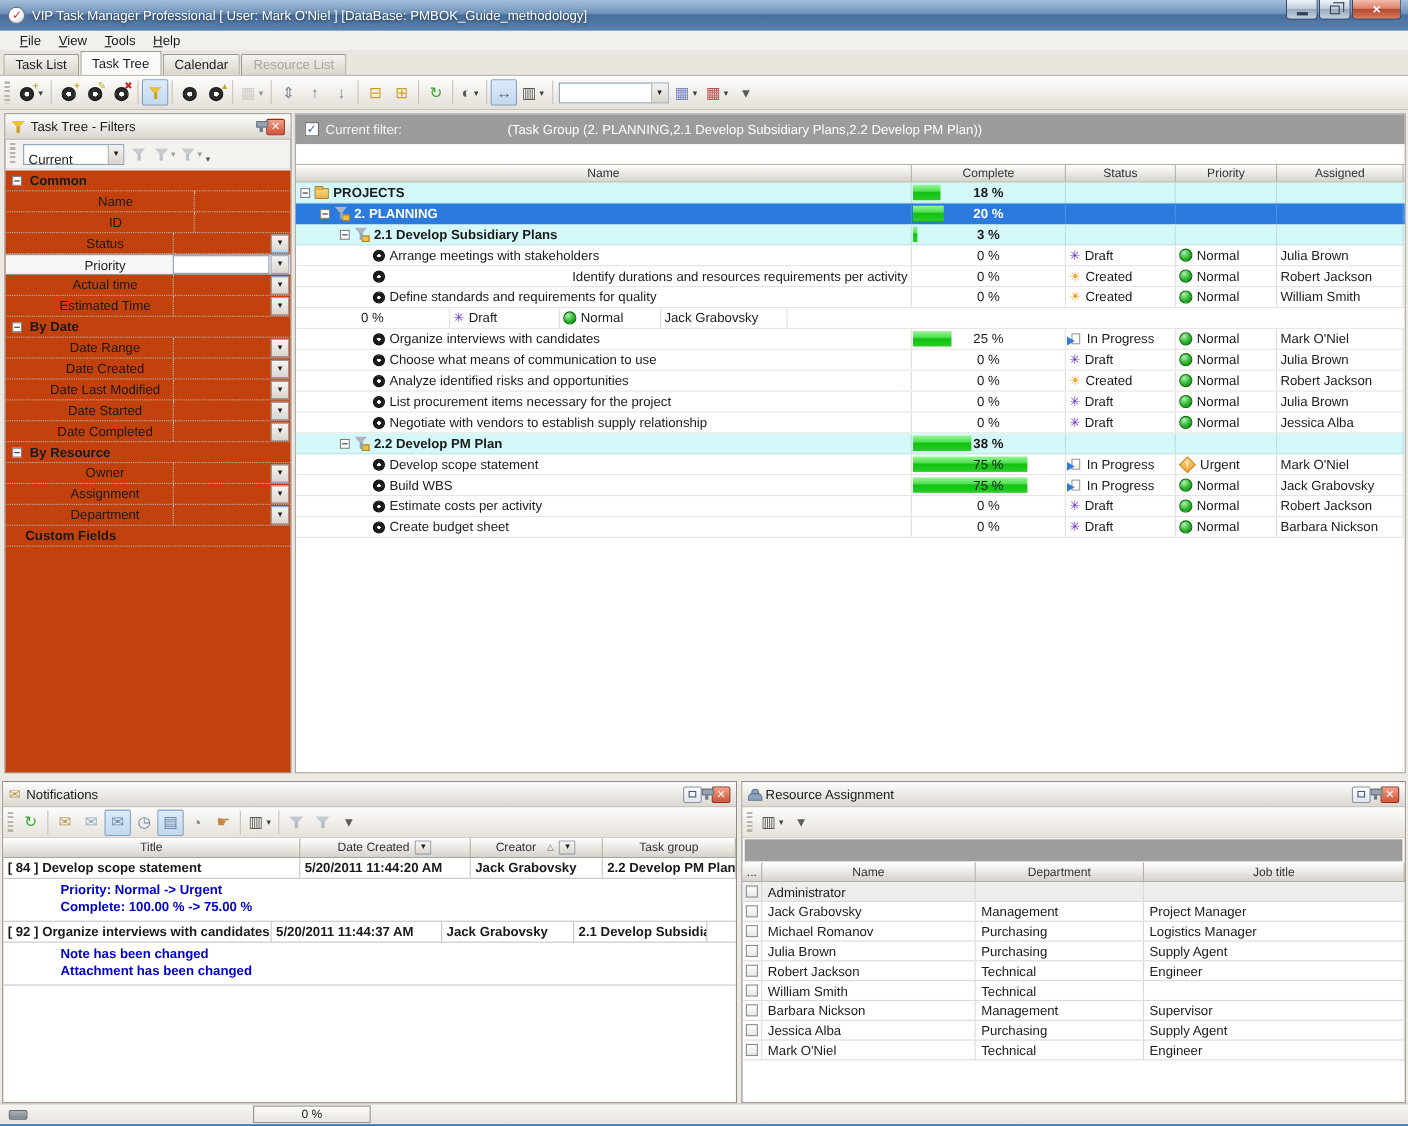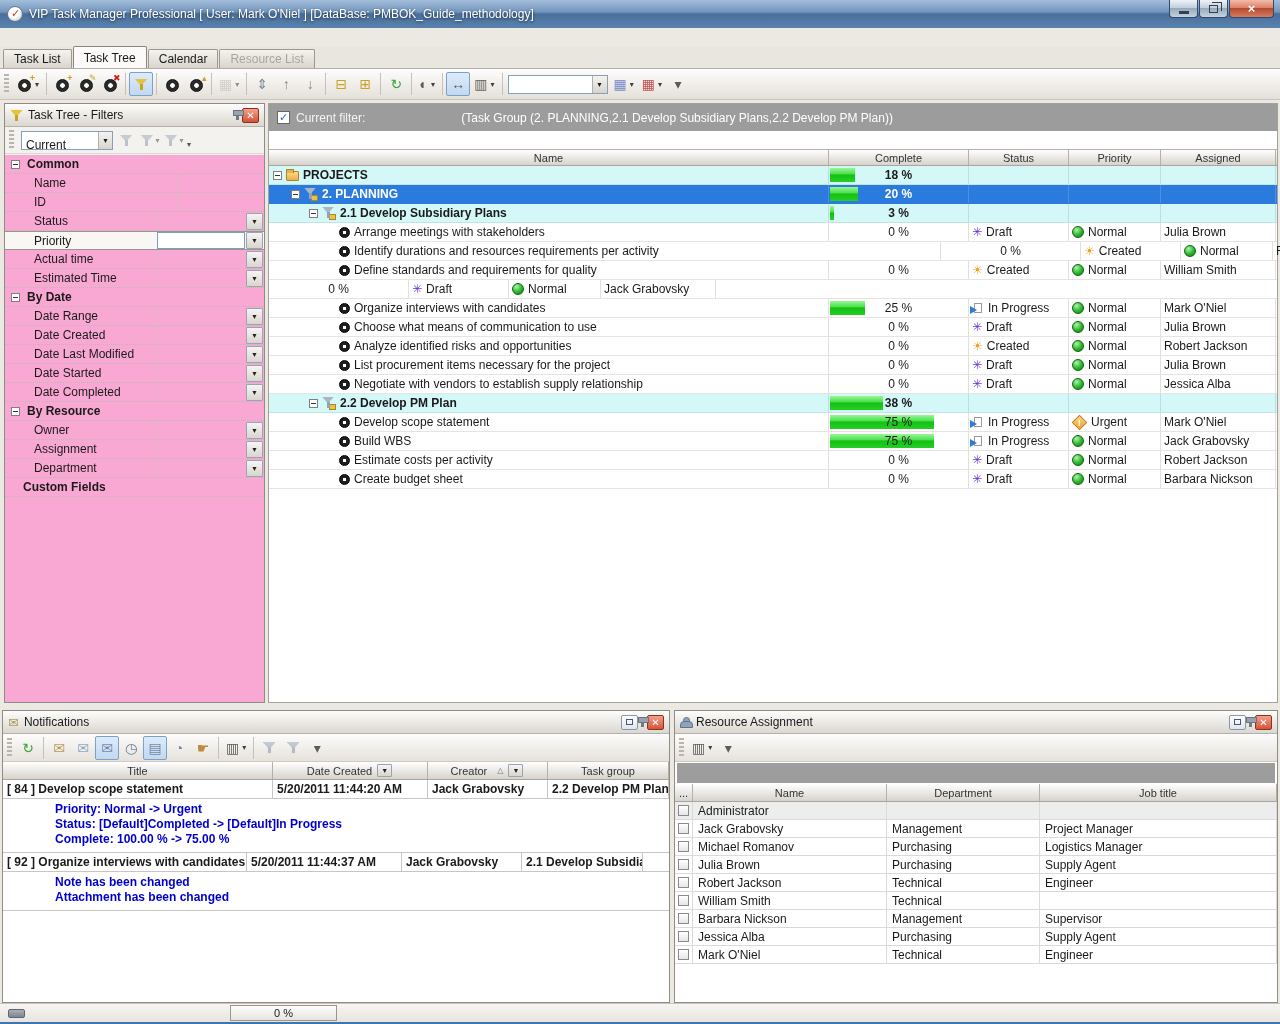--- a/index.html
+++ b/index.html
@@ -80,21 +80,21 @@
   .pb .sq { width:7px; height:6px; border:1px solid #44597a; }
   .pin { position:relative; width:3px; height:9px; background:#707a86; }
   .pin::before { content:""; position:absolute; top:-1px; left:-3px; width:9px; height:4px; background:#99a2ae; border:1px solid #6b7380; }
   .fp-toolbar { height:27px; display:flex; align-items:center; padding:0 2px; gap:3px; border-bottom:1px solid #ddd9d2; }
   .fp-combo { width:92px; height:19px; border:1px solid #86a0b8; background:#fff; display:flex; }
   .fp-combo .cb-val { flex:1; padding:6px 4px; }
   .fp-combo .cb-btn { width:14px; background:linear-gradient(#f5f3f0,#d8d4cd); border-left:1px solid #b3afa8;
     display:flex; align-items:center; justify-content:center; font-size:7px; }
   .fp-btn { height:22px; min-width:20px; display:flex; align-items:center; justify-content:center; gap:2px; opacity:.5; }
   .fp-btn .dd { font-size:8px; color:#3f3f3f; }
-  .filter-list { position:absolute; top:51px; left:0; right:0; bottom:0; background:#f9a8d4; overflow:hidden; }
+  .filter-list { position:absolute; top:51px; left:0; right:0; bottom:0; background:#c2410c; overflow:hidden;text-align:center; }
   .f-row { display:flex; height:19px; align-items:center; border-bottom:1px dotted #bcb8b2; position:relative; }
   .f-row .exp { margin-left:6px; }
   .f-glabel { font-weight:bold; padding-left:7px; }
   .f-label { padding-left:29px; flex:1; white-space:nowrap; overflow:hidden; }
   .f-val { width:88px; height:100%; border-left:1px dotted #c6c2bc; flex:none; }
   .f-dd { width:17px; height:17px; margin:0 1px; border:1px solid #9aa4b2; border-radius:1px; flex:none;
     background:linear-gradient(#f6f5f3,#d9d5ce); display:flex; align-items:center; justify-content:center; font-size:7px; color:#222; }
   .f-row.hl { border-top:1px solid #9a968f; border-bottom:1px solid #9a968f; background:#f8f7f5; }
   .f-row.hl .f-val { background:#fff; border:1px solid #7f9db9; height:17px; }
   .exp { width:9px; height:9px; border:1px solid #808080; background:#fff; position:relative; flex:none; }
@@ -192,20 +192,26 @@
       <div class="wbtn">
           <span class="bar"></span>
         </div>
       <div class="wbtn">
           <span class="rest"></span>
         </div>
       <div class="wbtn close">×</div>
     </div>
   </div>
 
+  <div class="menubar">
+      <div class="menu-item"><u>F</u>ile</div>
+      <div class="menu-item"><u>V</u>iew</div>
+      <div class="menu-item"><u>T</u>ools</div>
+      <div class="menu-item"><u>H</u>elp</div>
+    </div>
 
   <div class="tabbar">
       <div class="tab">Task List</div>
       <div class="tab active">Task Tree</div>
       <div class="tab">Calendar</div>
       <div class="tab disabled">Resource List</div>
     </div>
 
   <div class="toolbar">
     <span class="grip"></span>
@@ -496,21 +502,21 @@
             <span>Draft</span>
           </div>
           <div class="tcell priority-cell" style="width: 92px;">
             <span class="ball"></span>
             <span>Normal</span>
           </div>
           <div class="tcell assigned-cell" style="width: 115px;">Julia Brown</div>
           <div class="tcell filler"></div>
         </div>
         <div class="trow ">
-          <div class="tcell name-cell" style="width: 672px; padding-left: 70px;">
+          <div class="tcell name-cell" style="width: 560px; padding-left: 70px; justify-content: space-between;">
             <span class="icon-clock"></span>
             <span class="nm">Identify durations and resources requirements per activity</span>
           </div>
           <div class="tcell complete-cell" style="width: 140px;">
             <span class="clabel">0 %</span>
           </div>
           <div class="tcell status-cell" style="width: 100px;">
             <span class="st created">☀</span>
             <span>Created</span>
           </div>
@@ -825,21 +831,20 @@
       </div>
     <div>
         <div class="n-row">
           <div class="n-cell" style="width: 270px;">[ 84 ] Develop scope statement</div>
           <div class="n-cell" style="width: 155px;">5/20/2011 11:44:20 AM</div>
           <div class="n-cell" style="width: 120px;">Jack Grabovsky</div>
           <div class="n-cell" style="width: 121px;">2.2 Develop PM Plan</div>
         </div>
         <div class="n-details">
           <div>Priority: Normal -&gt; Urgent</div>
-          <div>Status: [Default]Completed -&gt; [Default]In Progress</div>
           <div>Complete: 100.00 % -&gt; 75.00 %</div>
         </div>
         <div class="n-row">
           <div class="n-cell" style="width: 244px;">[ 92 ] Organize interviews with candidates</div>
           <div class="n-cell" style="width: 155px;">5/20/2011 11:44:37 AM</div>
           <div class="n-cell" style="width: 120px;">Jack Grabovsky</div>
           <div class="n-cell" style="width: 121px;">2.1 Develop Subsidiary Plans</div>
         </div>
         <div class="n-details">
           <div>Note has been changed</div>

